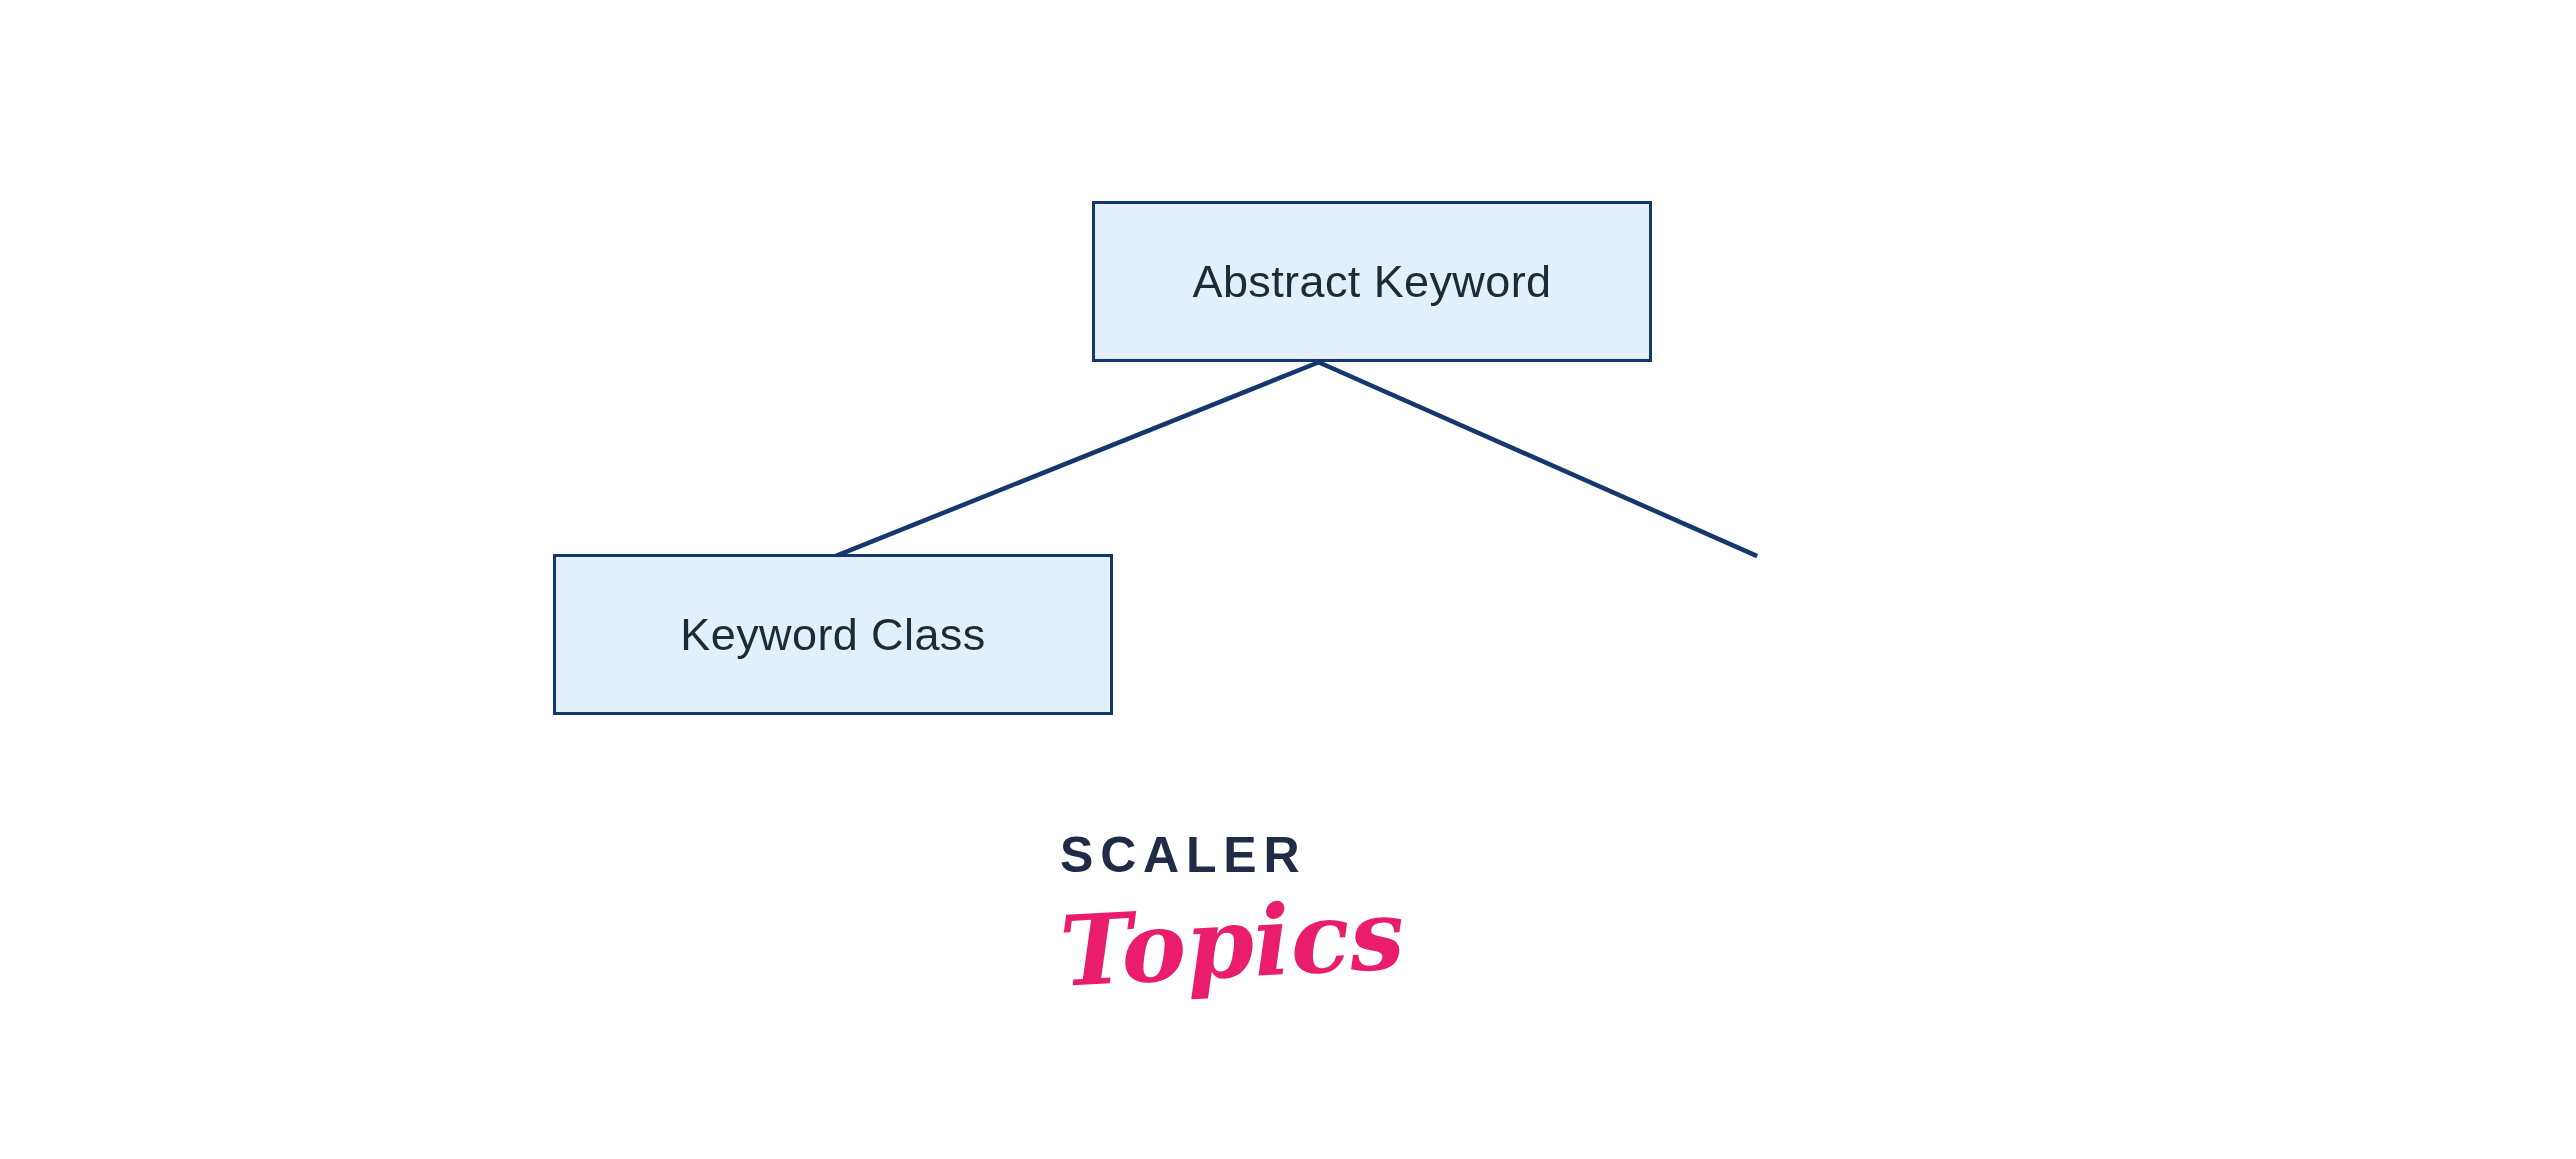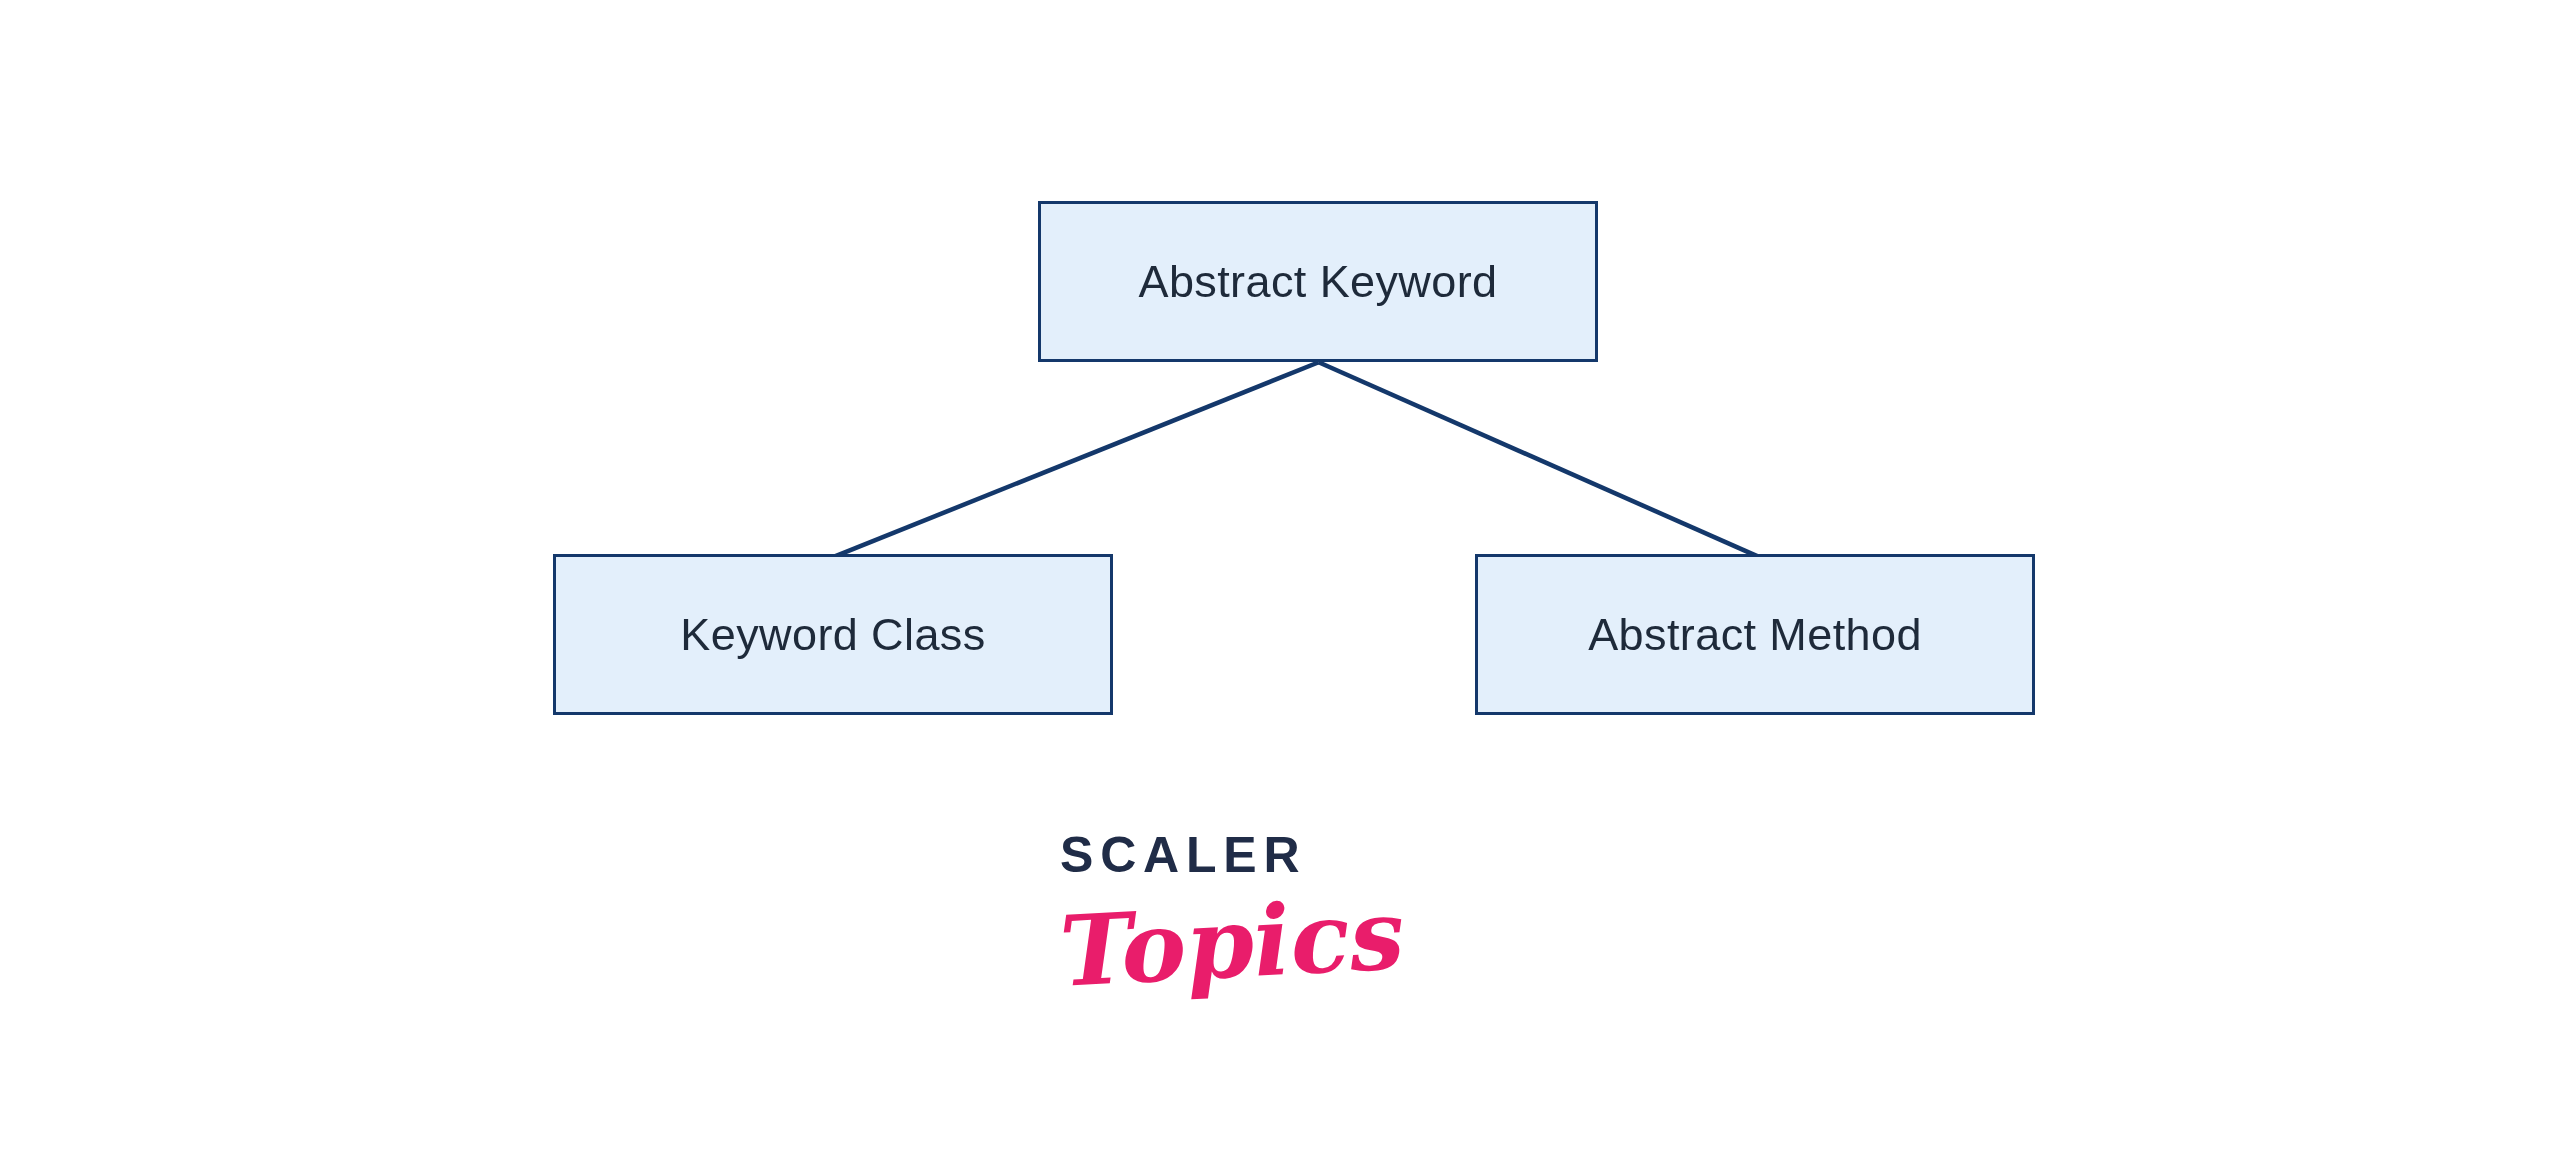--- a/index.html
+++ b/index.html
@@ -37,21 +37,21 @@
     display: flex;
     align-items: center;
     justify-content: center;
   }
   .node .label {
     color: var(--box-text, #1e2a3a);
     font-size: 45px;
     letter-spacing: 0.4px;
     white-space: nowrap;
   }
-  .node-root  { left: 1038px; top: 201px; text-align: right; }
+  .node-root  { left: 1092px; top: 201px; text-align: right; }
   .node-left  { left: 553px;  top: 554px; }
   .node-right { left: 1475px; top: 554px; }
 
   .logo {
     position: absolute;
     left: 1060px;
     top: 830px;
     width: 454px;
     text-align: left;
   }
@@ -86,23 +86,20 @@
   </svg>
 
   <div class="node node-root">
     <span class="label">Abstract Keyword</span>
   </div>
 
   <div class="node node-left">
     <span class="label">Keyword Class</span>
   </div>
 
-  <div class="node node-right">
-    <span class="label">Abstract Method</span>
-  </div>
 
   <div class="logo">
     <span class="brand">SCALER</span>
     <span class="script">Topics</span>
   </div>
 
 </div>
 
 
 </body></html>

